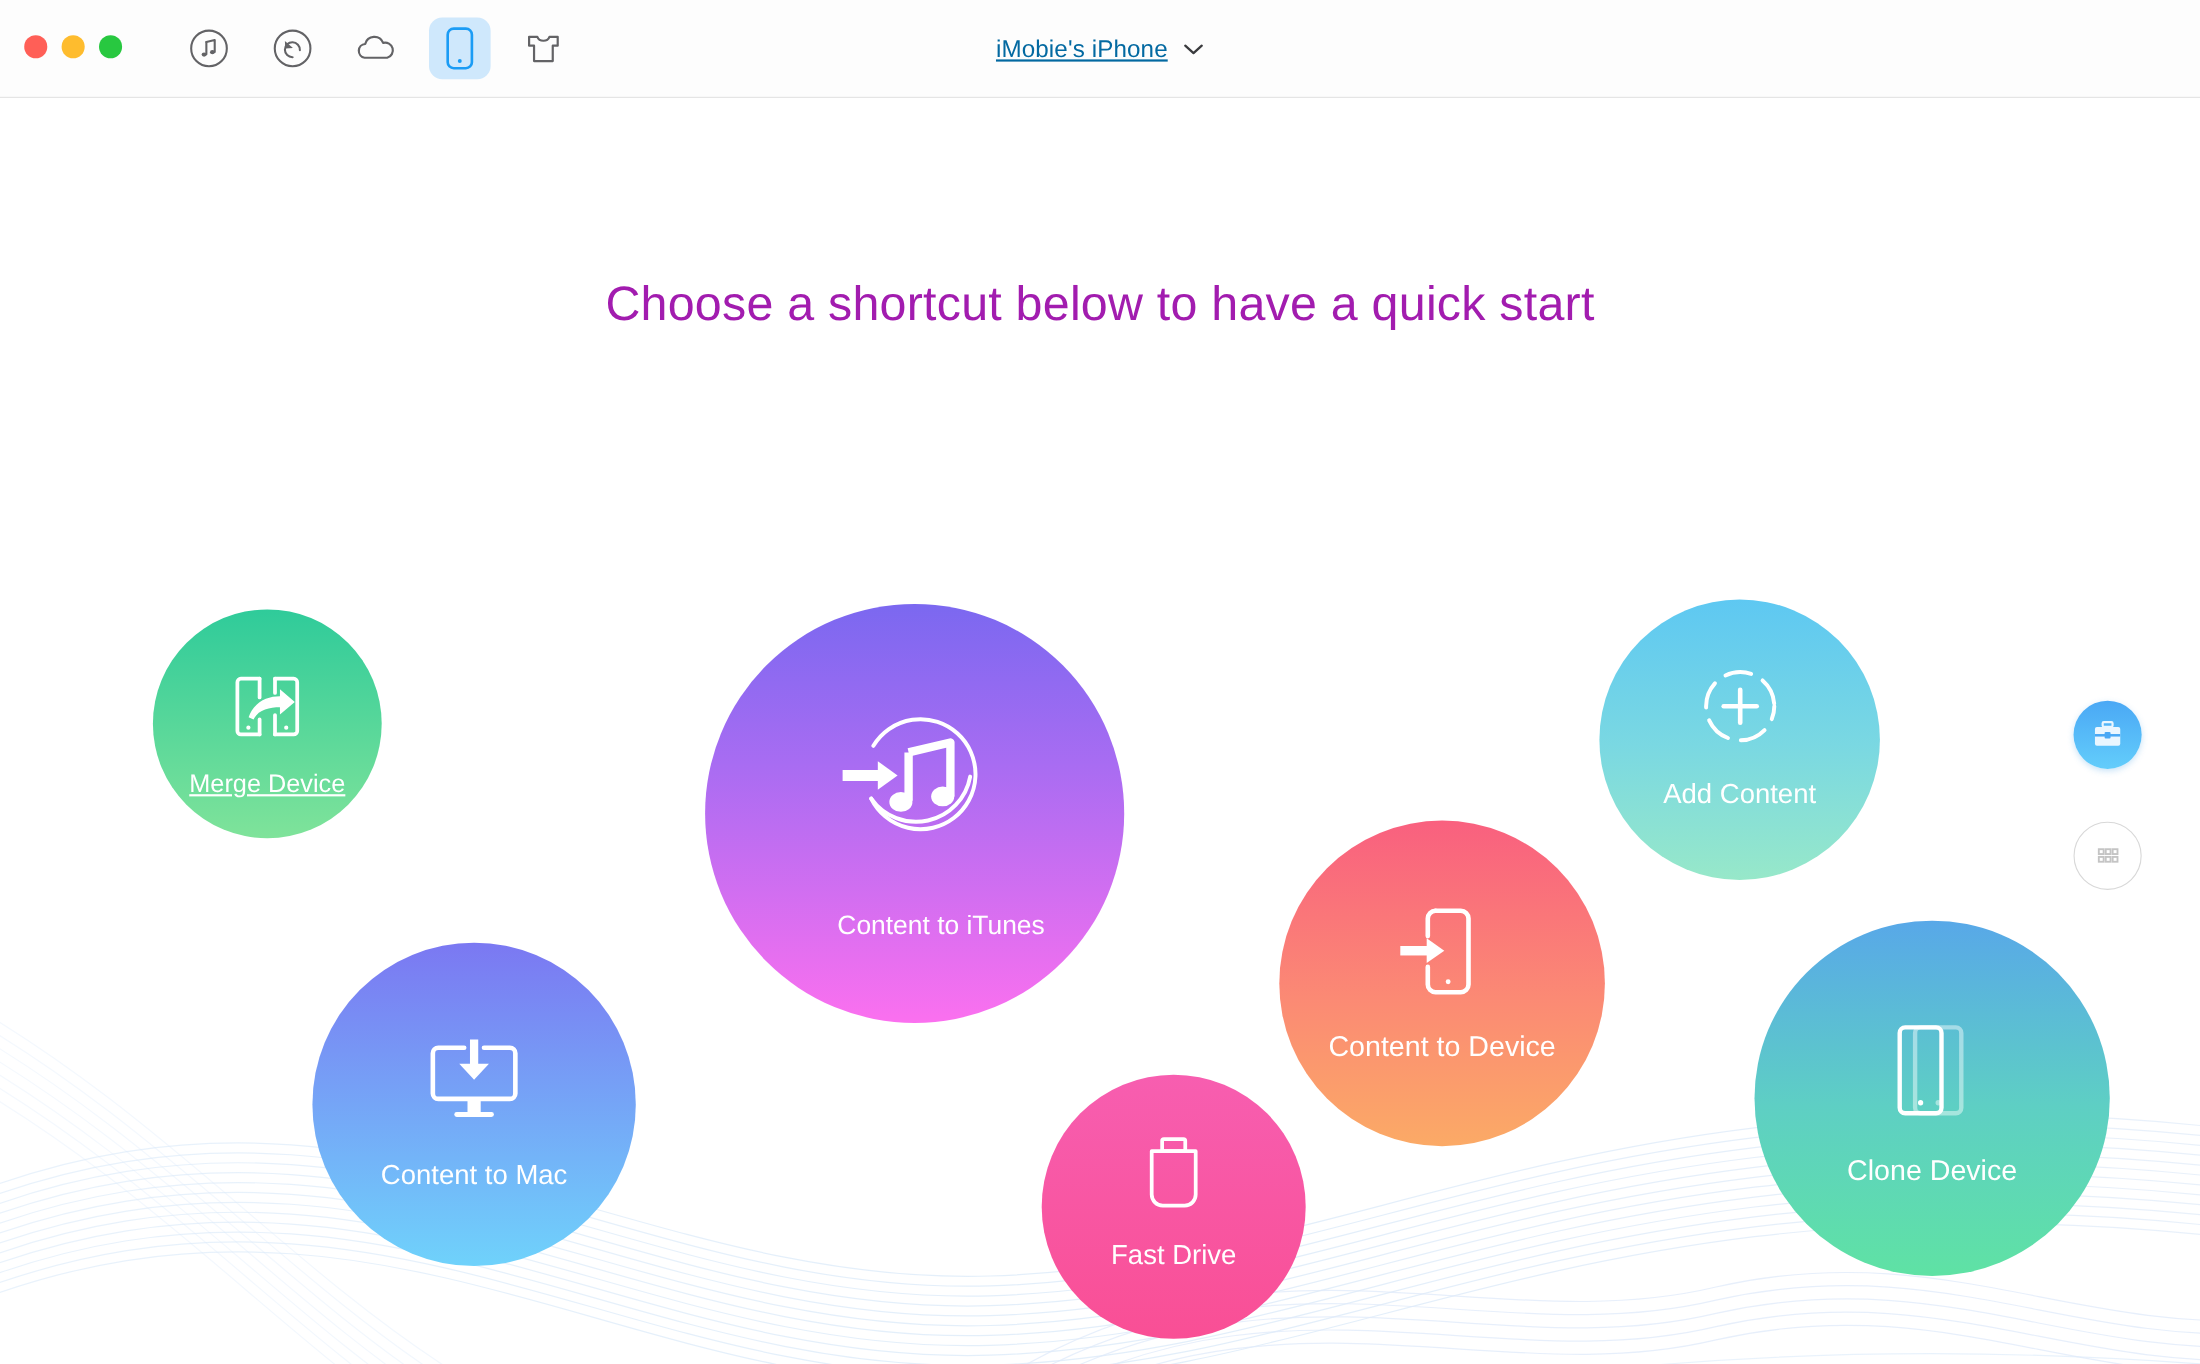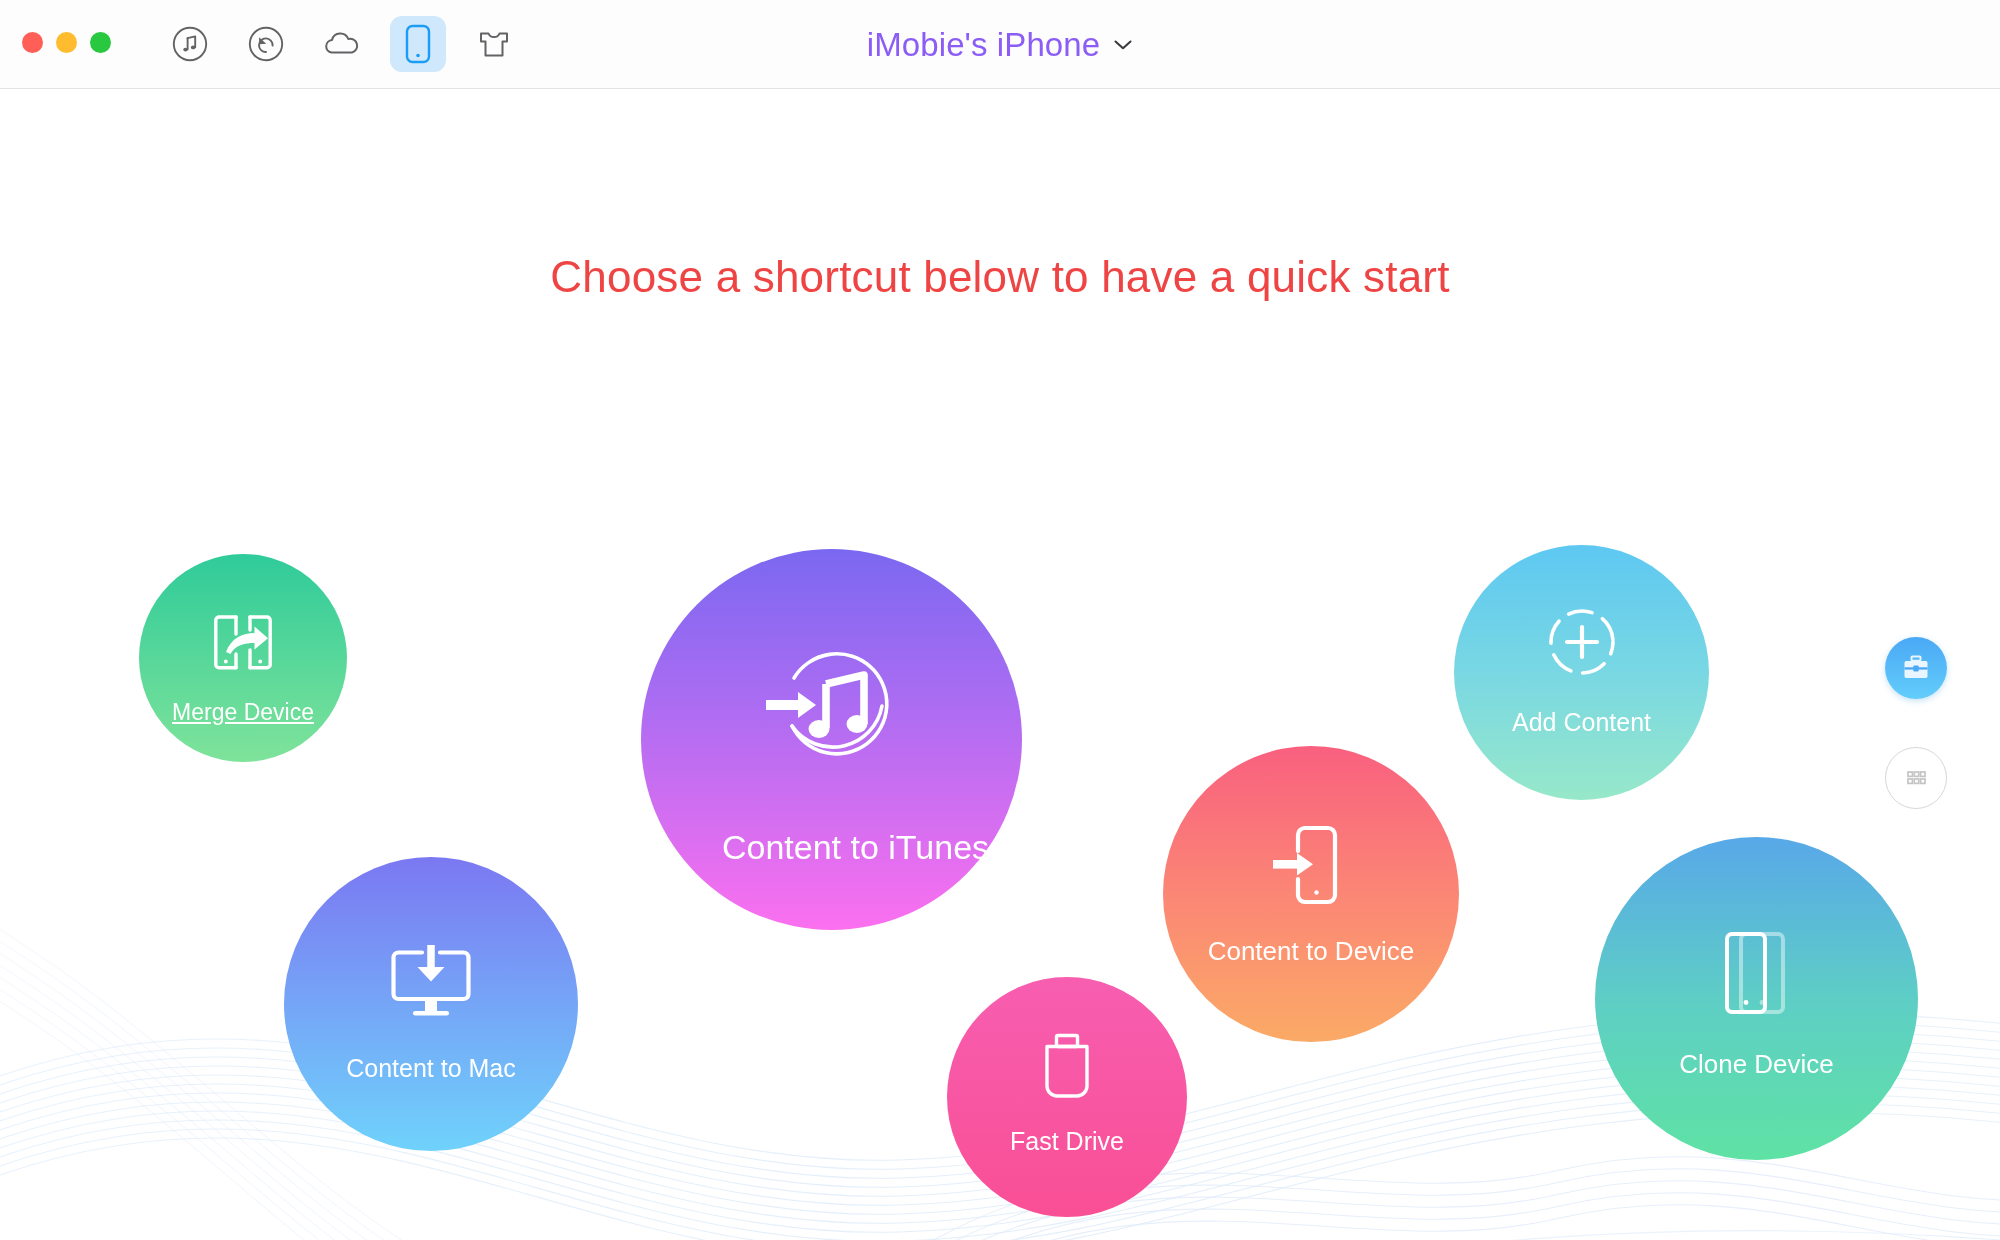--- a/index.html
+++ b/index.html
@@ -52,37 +52,38 @@
     position: absolute; left: 0; top: 0; width: 2000px; height: 89px;
     display: flex; align-items: center; justify-content: center;
     gap: 14px;
     pointer-events: none;
   }
   #device-title-inner {
     display: flex; align-items: center; gap: 13px;
     pointer-events: auto; cursor: pointer;
   }
   #device-name {
-    font-size: 33px; color: #8b5cf6; letter-spacing: 0.1px;
+    font-size: 22px; color: #0369a1; letter-spacing: 0.1px;
     font-weight: 400;
+    text-decoration: underline;
   }
 
   
   #canvas {
     position: absolute; top: 89px; left: 0;
     width: 2000px; height: 1151px;
     overflow: hidden;
     background: #ffffff;
   }
   #waves { position: absolute; left: 0; bottom: 0; width: 2000px; height: 540px; }
 
   #headline {
     position: absolute; left: 0; top: 163px; width: 2000px;
     text-align: center;
-    font-size: 44px; color: #ef4444; font-weight: 400;
+    font-size: 44px; color: #a21caf; font-weight: 400;
     letter-spacing: 0.2px;
     z-index: 5;
   }
 
   
   .bubble {
     position: absolute;
     border-radius: 50%;
     display: flex;
     flex-direction: column;
@@ -271,21 +272,21 @@
           <path d="M40 50 A50 50 0 1 1 38 98" fill="none" stroke="#fff" stroke-width="3.6" stroke-linecap="round"></path>
           <path d="M38 98 A50 50 0 0 0 128 78" fill="none" stroke="#fff" stroke-width="3.6" stroke-linecap="round"></path>
           <path d="M72 56 L110 47 L110 96" fill="none" stroke="#fff" stroke-width="7.6" stroke-linejoin="round"></path>
           <path d="M72 56 L72 100" fill="none" stroke="#fff" stroke-width="7.6" stroke-linecap="butt"></path>
           <ellipse cx="65" cy="101" rx="10.5" ry="9" fill="#fff"></ellipse>
           <ellipse cx="103" cy="96" rx="10.5" ry="9" fill="#fff"></ellipse>
           <rect x="12" y="72" width="36" height="10" fill="#fff"></rect>
           <path d="M44 64 L62 77 L44 90 Z" fill="#fff"></path>
         </svg>
       </div>
-      <div class="b-label" style="margin-top:44px; font-size:34px;margin-left:48px;">Content to iTunes</div>
+      <div class="b-label" style="margin-top:44px; font-size:24px;margin-left:48px;">Content to iTunes</div>
     </div>
 
     <div class="bubble" id="b-drive" style="left:947px; top:888px; width:240px; height:240px;
                 background:linear-gradient(180deg,#f75eb0 0%,#f94f95 100%);">
       <div class="b-icon" style="margin-top:52px; width:74px; height:74px;">
         <svg width="74" height="74" viewBox="0 0 74 74">
           <rect x="26.5" y="6.5" width="21" height="11" rx="1.6" fill="none" stroke="#fff" stroke-width="3.4" stroke-linejoin="round"></rect>
           <path d="M17 17.5 L57 17.5 L57 57 A10 10 0 0 1 47 67 L27 67 A10 10 0 0 1 17 57 Z" fill="none" stroke="#fff" stroke-width="3.4" stroke-linejoin="round"></path>
         </svg>
       </div>

